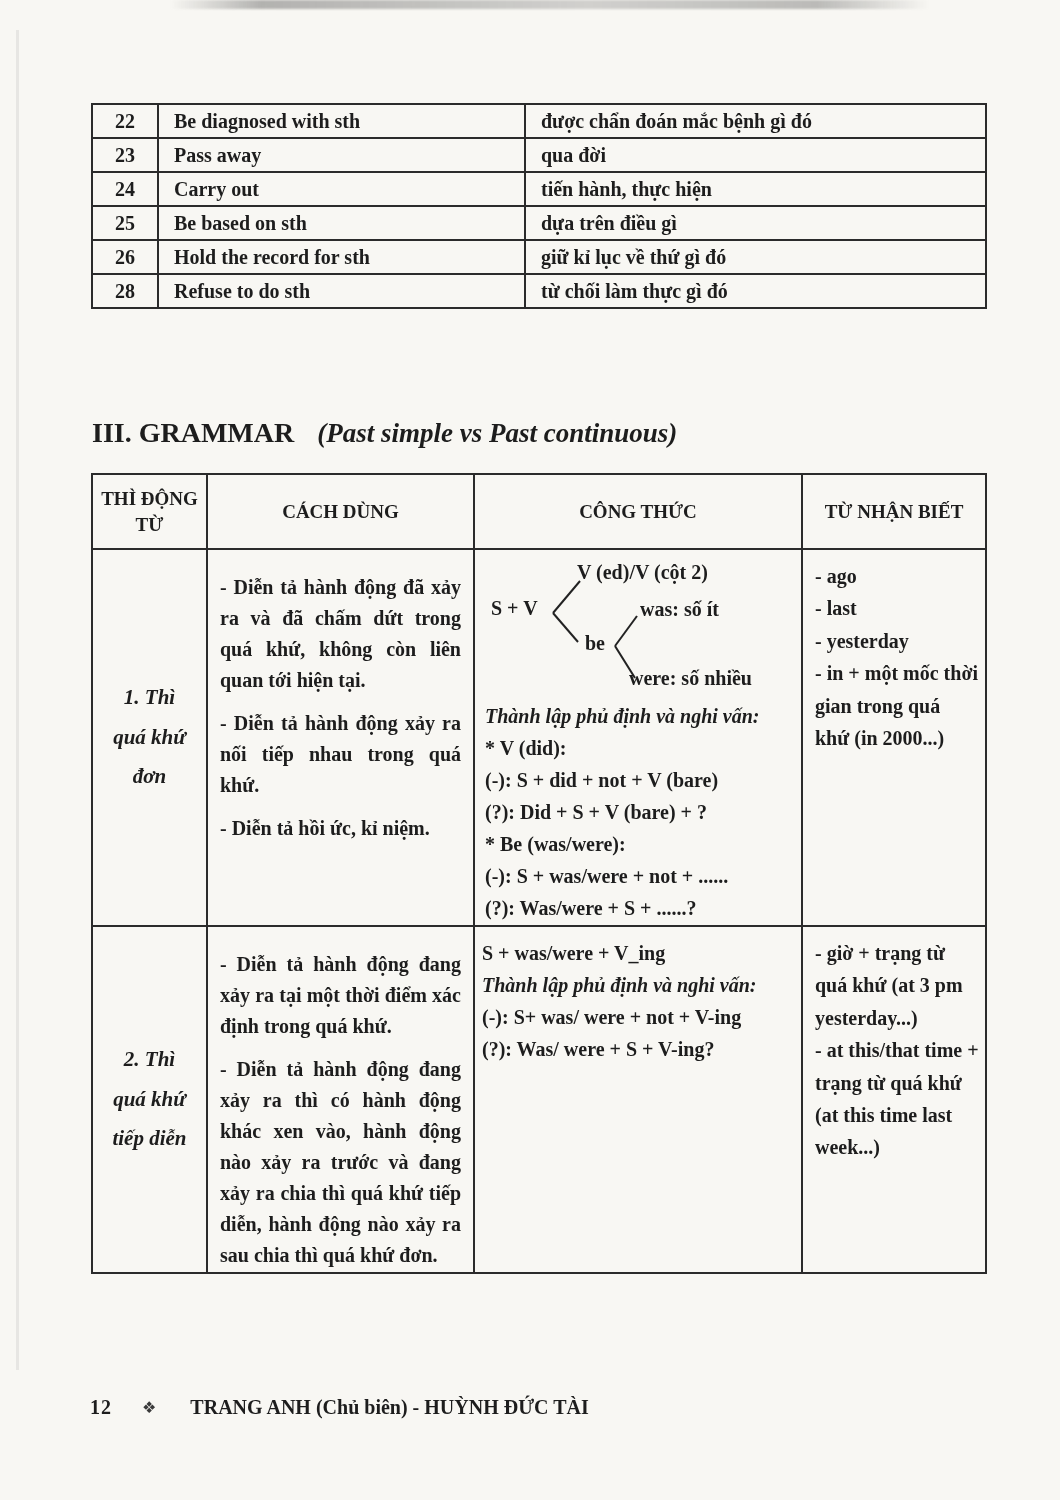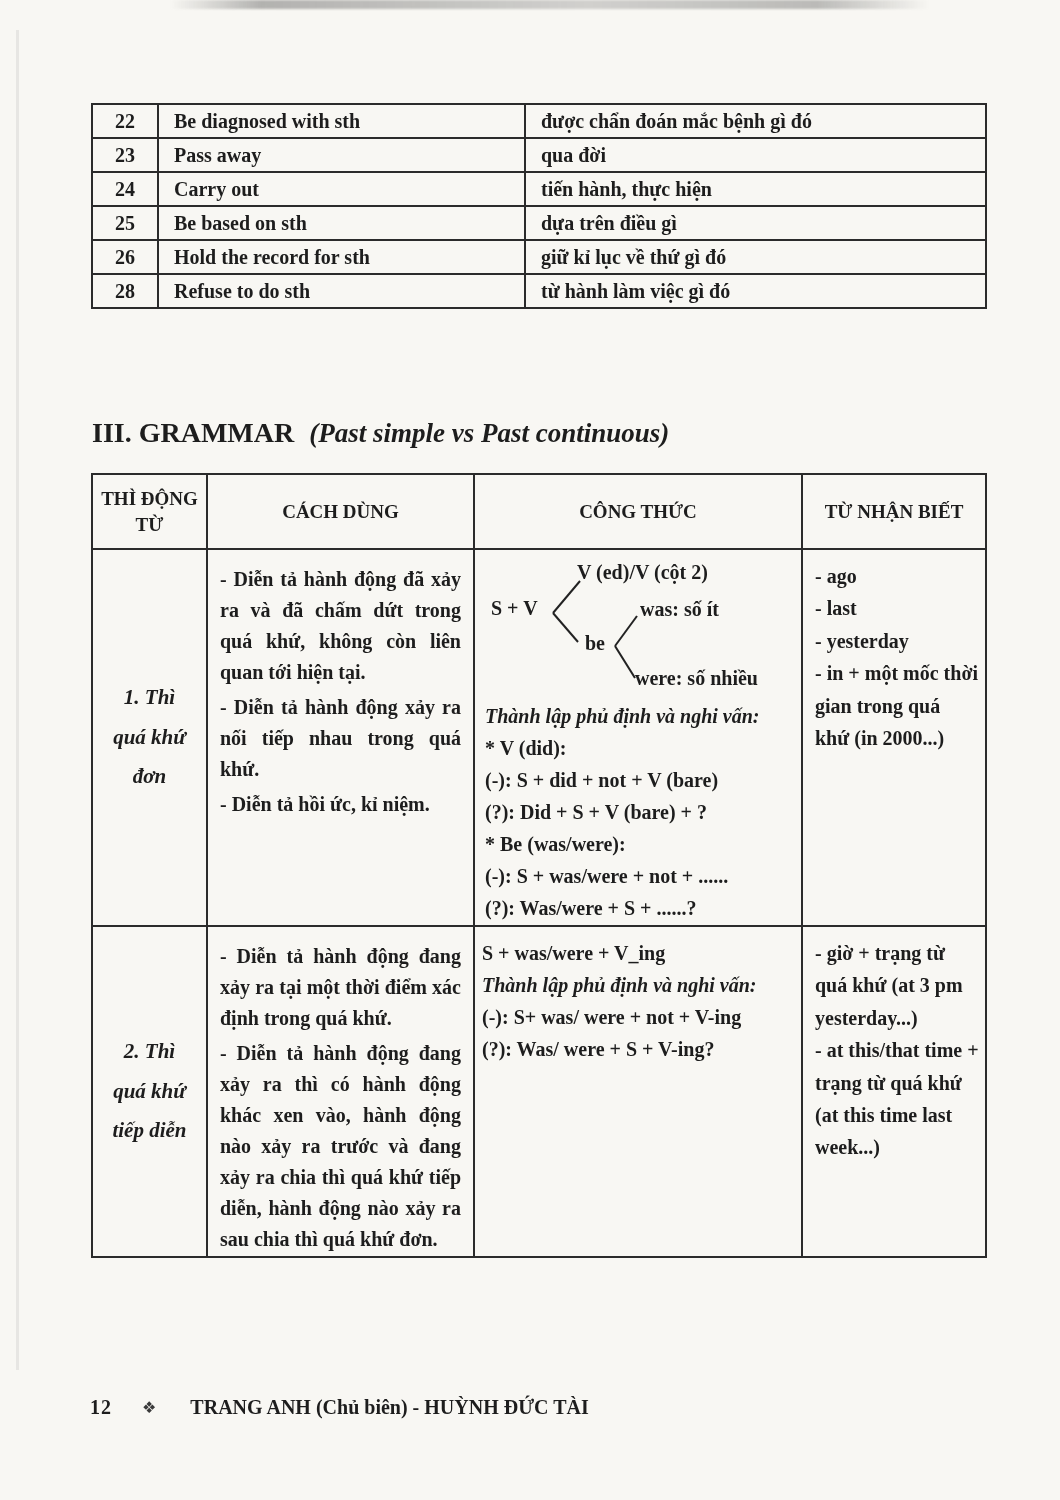--- a/index.html
+++ b/index.html
@@ -29,51 +29,51 @@
   .vocab{position:absolute;left:91px;top:103px;width:894px;}
   .vocab td{
     height:34px;font-size:20px;font-weight:700;
     padding:0 15px;vertical-align:middle;white-space:nowrap;overflow:hidden;
   }
   .vocab td.num{text-align:center;padding:0;}
 
   
   .gheading{position:absolute;left:92px;top:417px;font-size:28px;white-space:nowrap;}
   .gheading .main{font-weight:700;}
-  .gheading .sub{font-weight:700;font-style:italic;margin-left:8px;font-size:27px;text-align:center;}
+  .gheading .sub{font-weight:700;font-style:italic;margin-left:16px;font-size:27px;text-align:center;}
 
   
   .gram{position:absolute;left:91px;top:473px;width:894px;}
   .gram th{
     height:75px;font-size:19px;font-weight:700;
     text-align:center;vertical-align:middle;padding:0 6px;line-height:1.35;
   }
   .gram td{font-size:20px;font-weight:700;vertical-align:top;}
   .gram tr.r1 td{height:377px;}
   .gram tr.r2 td{height:304px;}
 
   td.tense{
     vertical-align:middle;text-align:center;
     font-style:italic;line-height:1.9;font-size:21px;padding:0 4px;
   }
   td.usage{padding:10px 12px 0 12px;text-align:justify;line-height:1.55;}
-  .usage .bullet{margin:4px 0 1px 0;}
+  .usage .bullet{margin:12px 0 1px 0;}
   td.formula{padding:6px 8px 0 10px;line-height:1.6;}
   td.signal{padding:10px 6px 0 12px;line-height:1.62;}
   .fnote{font-style:italic;}
   .fline{white-space:nowrap;}
 
   
   .diagram{position:relative;height:142px;margin-bottom:2px;}
   .diagram span{position:absolute;white-space:nowrap;}
   .d-ved{left:92px;top:0px;}
   .d-sv{left:6px;top:36px;}
   .d-was{left:155px;top:37px;}
   .d-be{left:100px;top:71px;}
-  .d-were{left:150px;top:106px;}
+  .d-were{left:144px;top:106px;}
   .diagram svg{position:absolute;left:0;top:0;}
 
   
   .footer{position:absolute;left:90px;top:1396px;display:flex;align-items:center;font-size:20px;font-weight:700;}
   .footer .pg{letter-spacing:1px;}
   .footer .dia{font-family:"DejaVu Sans", sans-serif;font-size:16px;color:#3a3a3a;margin:0 0 0 30px;}
   .footer .auth{margin-left:34px;white-space:nowrap;}
 </style>
 </head>
 <body>
@@ -109,21 +109,21 @@
       <td>dựa trên điều gì</td>
     </tr>
     <tr>
       <td class="num">26</td>
       <td>Hold the record for sth</td>
       <td>giữ kỉ lục về thứ gì đó</td>
     </tr>
     <tr>
       <td class="num">28</td>
       <td>Refuse to do sth</td>
-      <td>từ hành làm việc gì đó</td>
+      <td>từ chối làm thực gì đó</td>
     </tr>
   </tbody>
 </table>
 
 <div class="gheading">
   <span class="main">III. GRAMMAR</span>
   <span class="sub">(Past simple vs Past continuous)</span>
 </div>
 
 <table class="gram">

